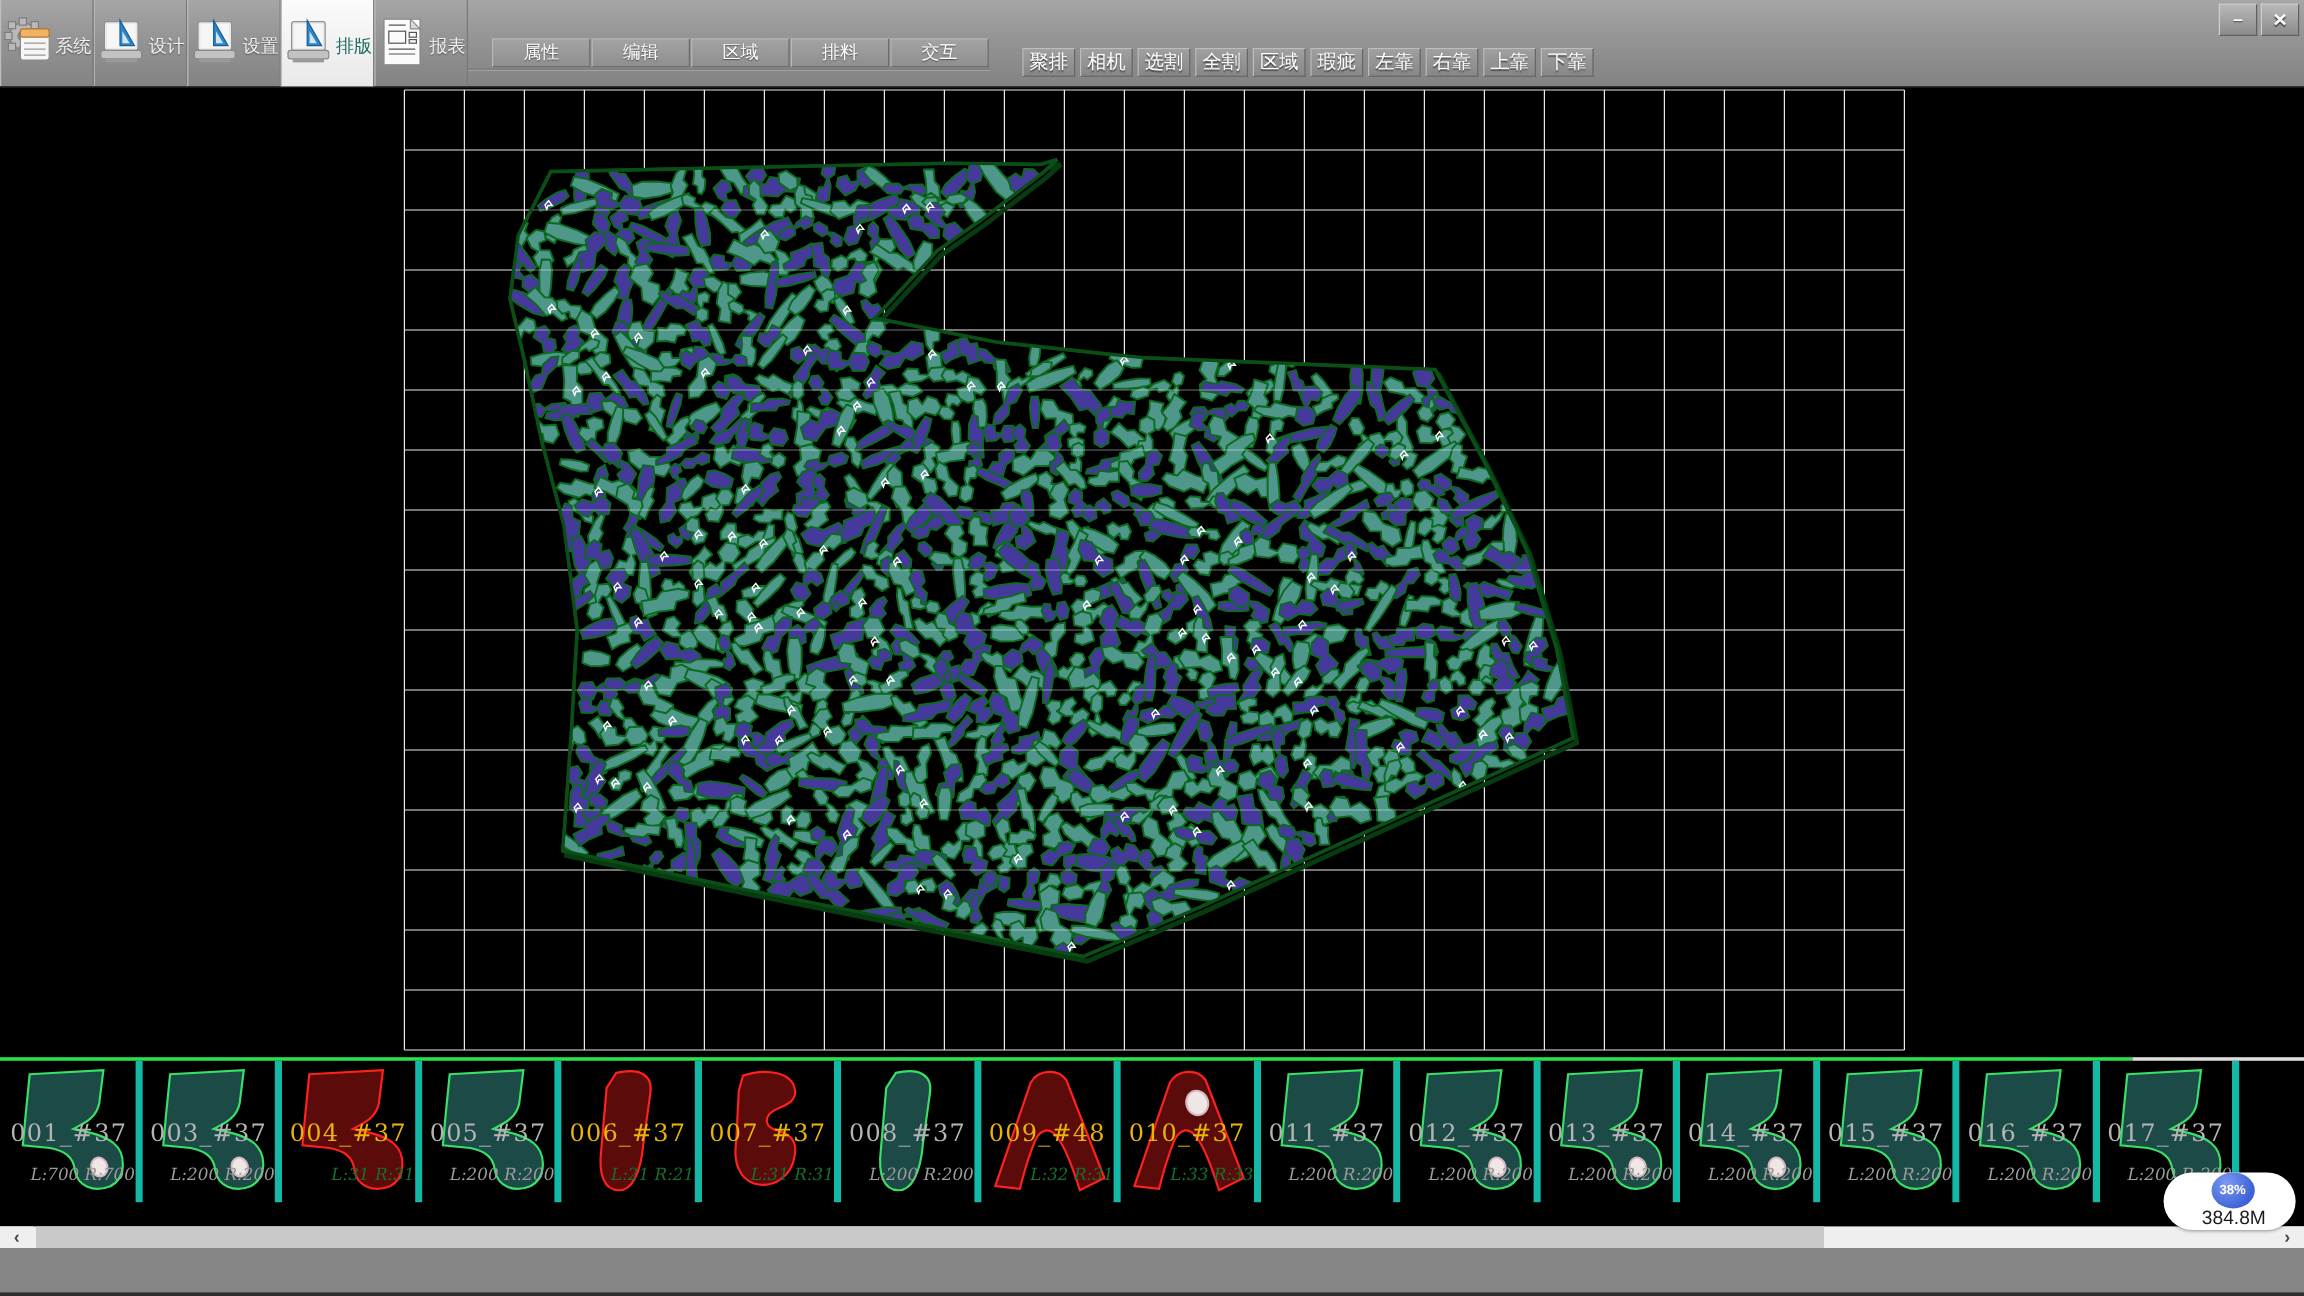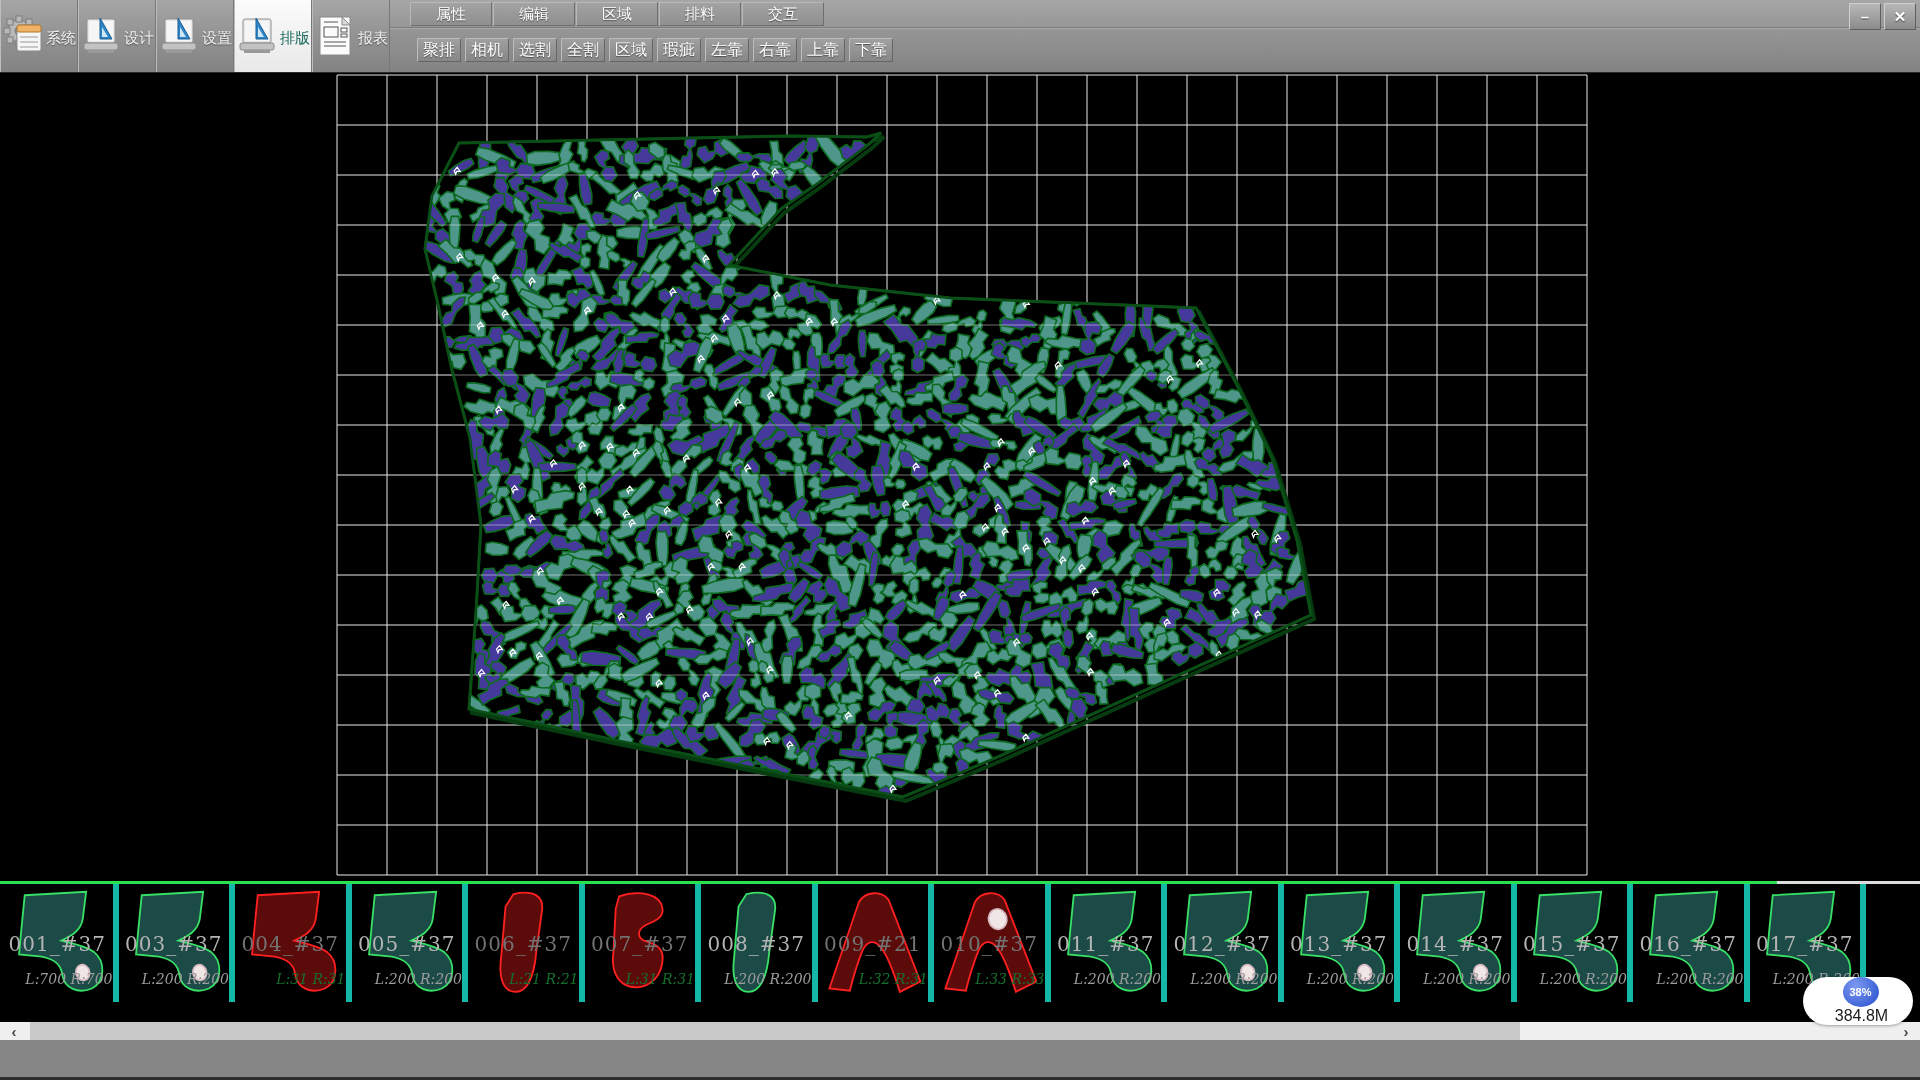--- a/index.html
+++ b/index.html
@@ -11,21 +11,21 @@
     background:linear-gradient(180deg,#a6a6a6 0%,#949494 45%,#838383 100%);
     border-bottom:1px solid #2a2a2a; display:flex; z-index:4; }
   #mode-bar { display:flex; height:72px; }
   .mode-btn { width:78px; height:72px; display:flex; flex-direction:row; align-items:center; justify-content:flex-start;
     padding-top:3px; border-right:1px solid #787878; box-shadow:inset 1px 0 0 #bdbdbd; cursor:default; }
   .mode-btn.active { background:linear-gradient(180deg,#fbfbfb,#e9e9e9); }
   .mode-btn .mlabel { font-size:15px; color:#f2f2f2; text-shadow:0 1px 1px #555; margin-top:1px; }
   .mode-btn.active .mlabel { color:#1c6b5e; text-shadow:none; }
   .mode-btn svg { width:46px; height:46px; }
 
-  #ribbon-right { display:flex; flex-direction:column; flex:1; }
+  #ribbon-right { display:flex; flex-direction:row; flex:1;margin-top:30px; }
   #menu-row { height:28px; display:flex; align-items:center; padding-left:20px; border-bottom:1px solid #7b7b7b;
     box-shadow:0 1px 0 #a9a9a9; }
   .menu-tab { width:82px; height:24px; line-height:22px; text-align:center; color:#fff; font-size:15px;
     border:1px solid #b9b9b9; border-right-color:#6e6e6e; border-bottom-color:#6e6e6e; margin-right:1px;
     background:linear-gradient(180deg,#a3a3a3,#8f8f8f); text-shadow:0 1px 1px #4a4a4a; }
   #tool-row { height:44px; display:flex; align-items:center; padding-left:27px; }
   .tool-btn { width:44px; height:24px; margin-right:4px; display:flex; align-items:center; justify-content:center;
     font-size:16px; color:#fff; text-shadow:0 1px 1px #4a4a4a;
     background:linear-gradient(180deg,#a0a0a0,#878787);
     border:1px solid #bdbdbd; border-right-color:#666; border-bottom-color:#666; }
@@ -43,21 +43,21 @@
   #strip-border-green { position:absolute; left:0; top:0; width:1777px; height:3px; background:#27e24e; }
   #strip-border-gray { position:absolute; left:1777px; top:0; width:143px; height:3px; background:#dcdcdc; }
   #cells { position:absolute; left:2px; top:3px; height:118px; display:flex; overflow:hidden; width:1918px; }
   .cell { position:relative; width:116.5px; height:118px; flex:0 0 116.5px; background:#000;
     border-right:6px solid #14b8a6; }
   .cell svg { position:absolute; left:0; top:0; }
   .cell .pid { position:absolute; left:0; top:48px; width:100%; text-align:center;
     font-family:"DejaVu Serif", serif; font-size:20px; letter-spacing:1px; color:#b4b4b4; }
   .cell .plr { position:absolute; left:0; bottom:15px; width:100%; text-align:right;
     font-family:"DejaVu Serif", serif; font-size:14px; color:#9c9c9c;font-style:italic; }
-  .cell.greenlbl .pid { color:#737373; }
+  .cell.greenlbl .pid { color:#eab308; }
   .cell.greenlbl .plr { color:#156f2e; }
 
   
   #hscroll { position:absolute; left:0; top:1022px; width:1920px; height:18px; background:#efefef; z-index:2; }
   .sbtn { position:absolute; top:0; width:28px; height:18px; display:flex; align-items:center; justify-content:center;
     color:#4a4a4a; font-size:15px; font-weight:bold; background:#efefef; }
   #sbtn-left { left:0; }
   #sbtn-right { right:0; }
   #sthumb { position:absolute; left:30px; top:0; width:1490px; height:18px; background:#c9c9c9; }
 
@@ -1333,21 +1333,21 @@
     <svg width="116" height="118" viewBox="0 0 102 100">
       <path d="M40,7 C58,3 67,9 65,22 L60,58 C58,82 51,93 42,93 C31,93 27,81 29,64 L33,18 Z" fill="#1c4a47" stroke="#38e066" stroke-width="1.6"></path>
     </svg>
     <div class="pid">008_#37</div>
     <div class="plr">L:200 R:200</div>
         </div>
         <div class="cell greenlbl">
     <svg width="116" height="118" viewBox="0 0 102 100">
       <path d="M10,90 L36,14 C42,4 56,4 62,12 L90,84 L72,93 C66,74 60,60 56,55 C50,46 43,48 39,57 C35,67 31,80 28,92 Z" fill="#5c0b0b" stroke="#ff2020" stroke-width="1.6"></path>
     </svg>
-    <div class="pid">009_#21</div>
+    <div class="pid">009_#48</div>
     <div class="plr">L:32 R:31</div>
         </div>
         <div class="cell greenlbl">
     <svg width="116" height="118" viewBox="0 0 102 100">
       <path d="M10,90 L36,14 C42,4 56,4 62,12 L90,84 L72,93 C66,74 60,60 56,55 C50,46 43,48 39,57 C35,67 31,80 28,92 Z" fill="#5c0b0b" stroke="#ff2020" stroke-width="1.6"></path>
             <ellipse cx="56" cy="29" rx="8" ry="9" fill="#f0e6e6" stroke="#d8b8c0" stroke-width="1.5" transform="rotate(-15 56 29)"></ellipse>
     </svg>
     <div class="pid">010_#37</div>
     <div class="plr">L:33 R:33</div>
         </div>

